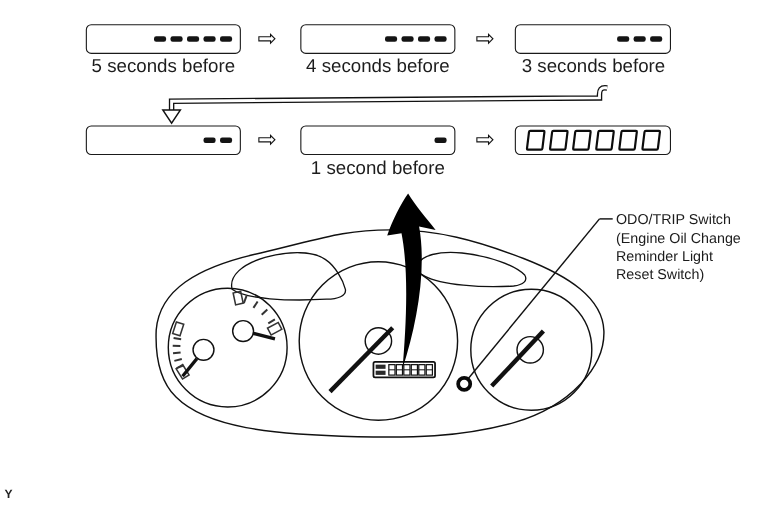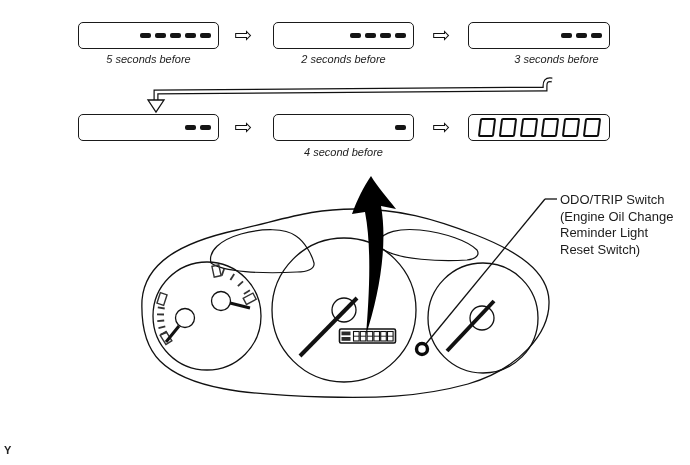--- a/index.html
+++ b/index.html
@@ -7,21 +7,21 @@
          font-family:"Liberation Sans",sans-serif;color:#1c1c1c;}
   #drawing{position:absolute;left:0;top:0;z-index:0;}
   .layer{position:absolute;z-index:1;}
   .lcd-box{position:absolute;width:141px;height:27px;border:1.4px solid #1a1a1a;border-radius:5px;
            background:#fff;box-sizing:border-box;display:flex;align-items:center;justify-content:flex-end;}
   .dash-wrap{display:flex;align-items:center;gap:4px;padding-right:7px;}
   .dash{width:11px;height:5px;background:#141414;border-radius:2px;}
   .digit-wrap{display:flex;align-items:center;gap:5px;padding-right:9px;}
   .seg-digit{width:12px;height:15px;border:2.6px solid #0c0c0c;border-radius:2px;
              transform:skewX(-7deg);box-sizing:content-box;}
-  .step-label{position:absolute;width:181px;text-align:center;font-size:11px;line-height:15px;font-style:italic;}
+  .step-label{position:absolute;width:181px;text-align:center;font-size:17px;line-height:15px;}
   .flow-arrow{position:absolute;width:28px;height:27px;text-align:center;line-height:27px;
               font-size:21px;color:#111;font-family:"DejaVu Sans",sans-serif;}
   .callout{position:absolute;left:560px;top:192px;width:132px;font-size:13px;line-height:16.5px;}
   .caption{position:absolute;left:105px;top:416px;width:460px;text-align:center;font-size:13px;}
   .corner-mark{position:absolute;left:4px;top:444px;font-size:11px;font-weight:bold;color:#222;}
 </style>
 </head>
 <body>
 
 <div id="stage">
@@ -122,22 +122,22 @@
   <div class="flow-arrow layer" style="left:427px;top:22px">⇨</div>
   <div class="lcd-box layer" style="left:468px;top:22px;width:142px">
       <div class="dash-wrap">
         <span class="dash"></span>
         <span class="dash"></span>
         <span class="dash"></span>
       </div>
     </div>
 
   <div class="step-label layer" style="left:58px;top:52px">5 seconds before</div>
-  <div class="step-label layer" style="left:253px;top:52px">2 seconds before</div>
-  <div class="step-label layer" style="left:466px;top:52px">3 seconds before</div>
+  <div class="step-label layer" style="left:253px;top:52px">4 seconds before</div>
+  <div class="step-label layer" style="left:449px;top:52px">3 seconds before</div>
 
   <div class="lcd-box layer" style="left:78px;top:114px">
       <div class="dash-wrap">
         <span class="dash"></span>
         <span class="dash"></span>
       </div>
     </div>
   <div class="flow-arrow layer" style="left:229px;top:114px">⇨</div>
   <div class="lcd-box layer" style="left:273px;top:114px">
       <div class="dash-wrap">
@@ -149,21 +149,21 @@
       <div class="digit-wrap">
         <span class="seg-digit"></span>
         <span class="seg-digit"></span>
         <span class="seg-digit"></span>
         <span class="seg-digit"></span>
         <span class="seg-digit"></span>
         <span class="seg-digit"></span>
       </div>
     </div>
 
-  <div class="step-label layer" style="left:253px;top:145px">4 second before</div>
+  <div class="step-label layer" style="left:253px;top:145px">1 second before</div>
 
   <div class="callout layer">
     <div>ODO/TRIP Switch</div>
     <div>(Engine Oil Change</div>
     <div>Reminder Light</div>
     <div>Reset Switch)</div>
   </div>
 
   <div class="corner-mark layer">Y</div>
 </div>

